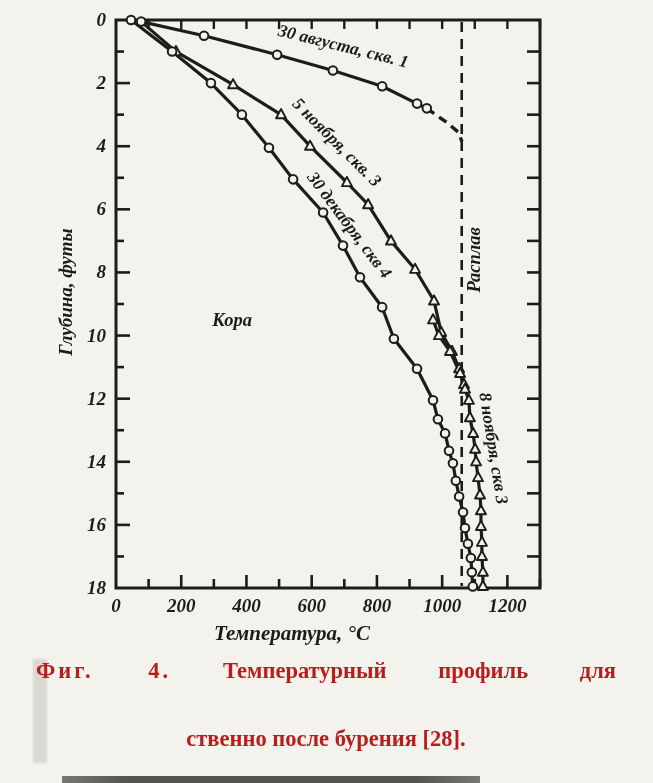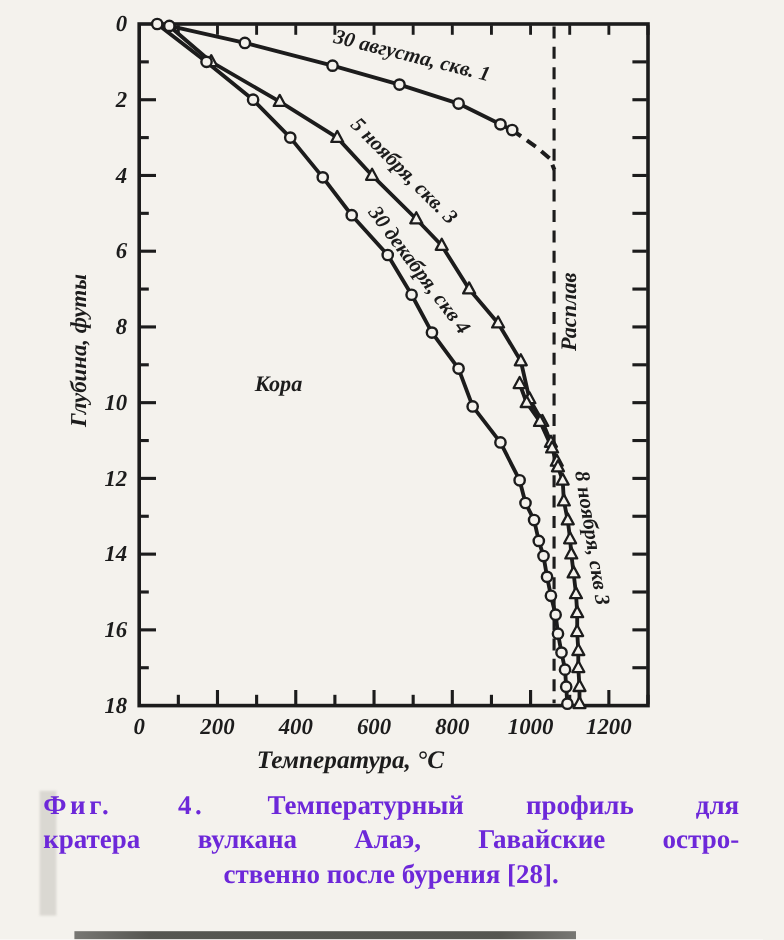--- a/index.html
+++ b/index.html
@@ -5,24 +5,24 @@
   html,body{margin:0;padding:0;}
   #page{
     position:relative;width:653px;height:783px;overflow:hidden;
     background:#f4f2ed;
     font-family:"Liberation Serif", serif;color:#1c1c1c;
   }
   #chart-wrap{position:absolute;left:0;top:0;width:653px;height:658px;}
   svg text{fill:#1c1c1c;}
   .cap{
     position:absolute;left:36px;top:656px;width:580px;
-    font-size:22.5px;font-weight:bold;line-height:29px;color:#6d28d9;
+    font-size:22.5px;font-weight:bold;line-height:29px;color:#b91c1c;
   }
   .cap .jline{text-align:justify;text-align-last:justify;white-space:normal;}
-  .cap .cline{text-align:center;text-align-last:center;}
+  .cap .cline{text-align:center;text-align-last:center;margin-top:39px;}
   .fig-label{letter-spacing:3px;}
   .scan-strip{
     position:absolute;left:33px;top:659px;width:14px;height:104px;
     background:#c6c3bc;opacity:.55;filter:blur(1px);
   }
   .scan-bar{
     position:absolute;left:62px;top:776px;width:418px;height:7px;
     background:linear-gradient(90deg,#6a6a66,#44443f 15%,#44443f 85%,#6a6a66);
     opacity:.9;
   }
@@ -188,18 +188,17 @@
         <text transform="translate(488.1,449.2) rotate(81)" text-anchor="middle" font-size="17.5px" font-style="italic" font-weight="bold" font-family="&quot;Liberation Serif&quot;, serif">8 ноября, скв 3</text>
         <text transform="translate(232.1,326.1) rotate(0)" text-anchor="middle" font-size="18.5px" font-style="italic" font-weight="bold" font-family="&quot;Liberation Serif&quot;, serif">Кора</text>
         <text transform="translate(480.0,259.8) rotate(-90)" text-anchor="middle" font-size="18.5px" font-style="italic" font-weight="bold" font-family="&quot;Liberation Serif&quot;, serif">Расплав</text>
       </svg>
   </div>
 
   <div class="scan-strip"></div>
 
   <div class="cap">
     <div class="jline"><span class="fig-label">Фиг. 4.</span> <span>Температурный профиль для</span></div>
-    <div class="jline">кратера вулкана Алаэ, Гавайские остро-</div>
     <div class="cline">ственно после бурения [28].</div>
   </div>
 
   <div class="scan-bar"></div>
 </div>
 
 </body></html>

